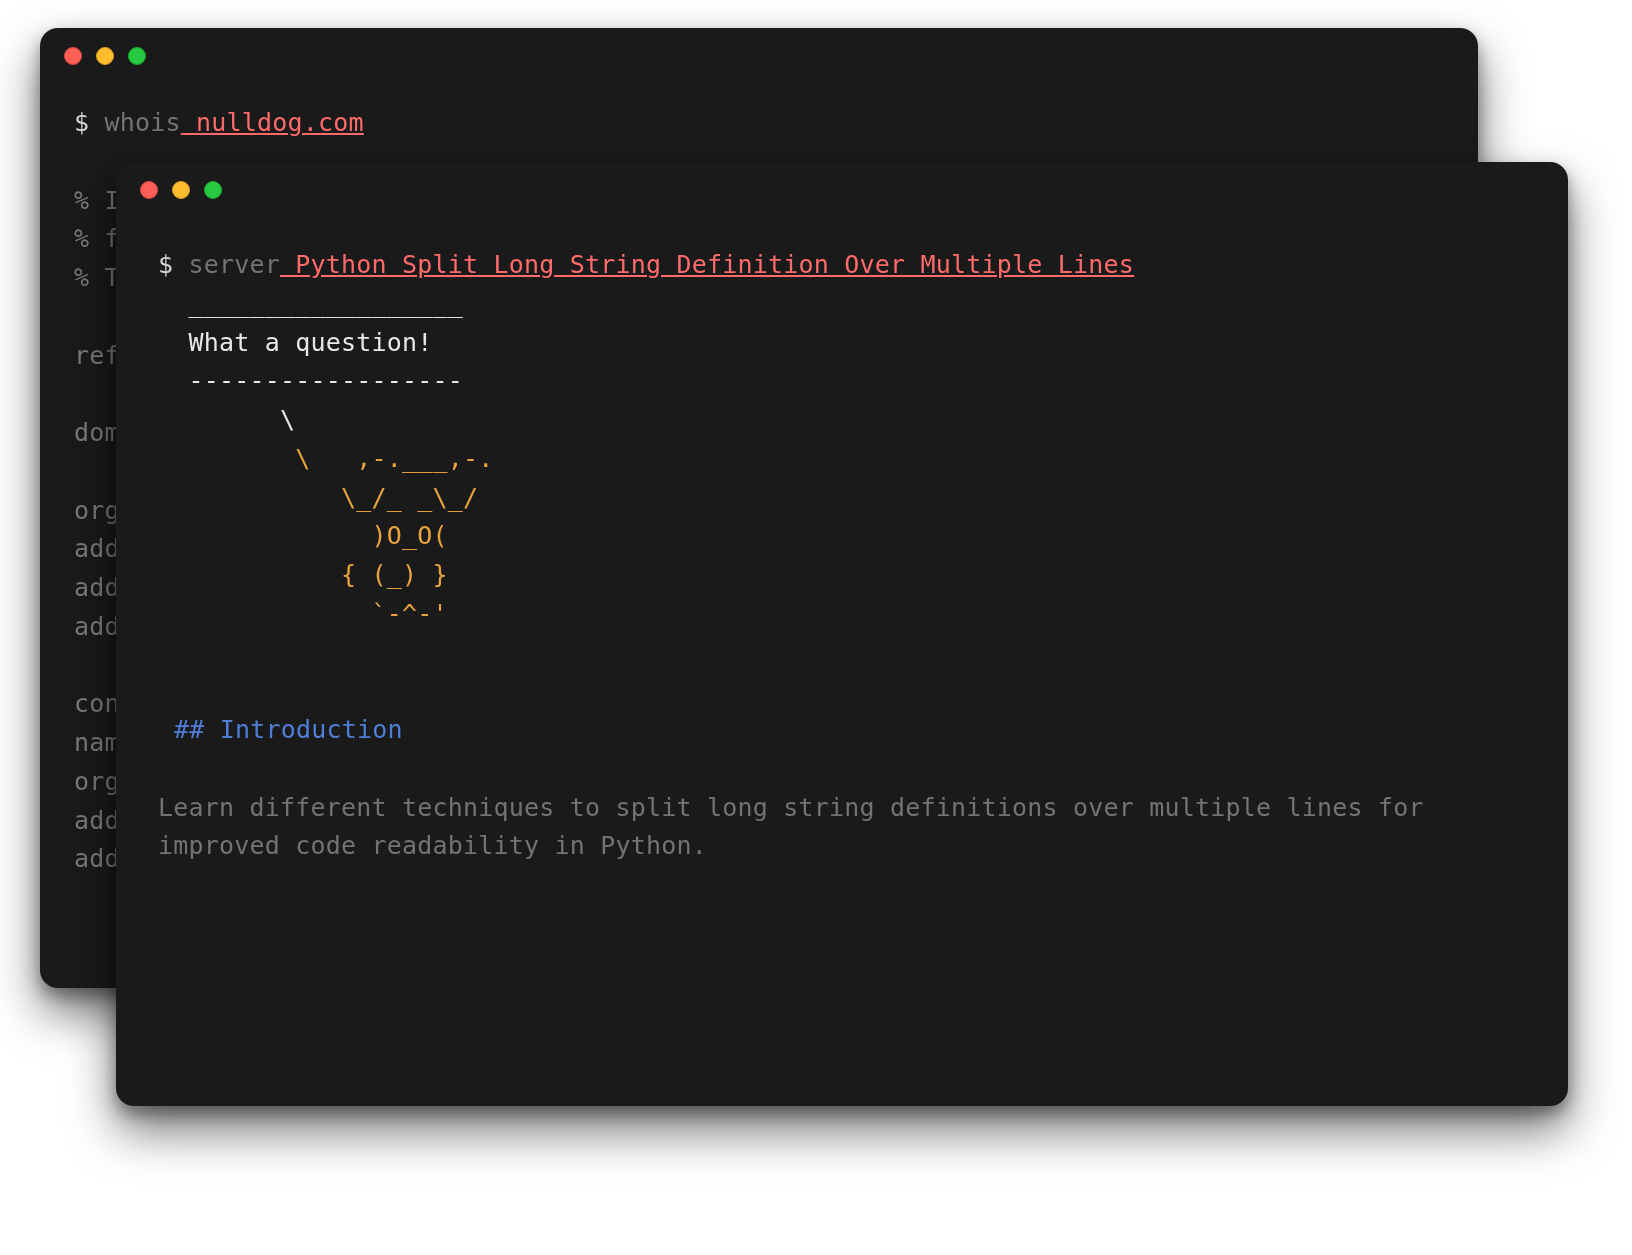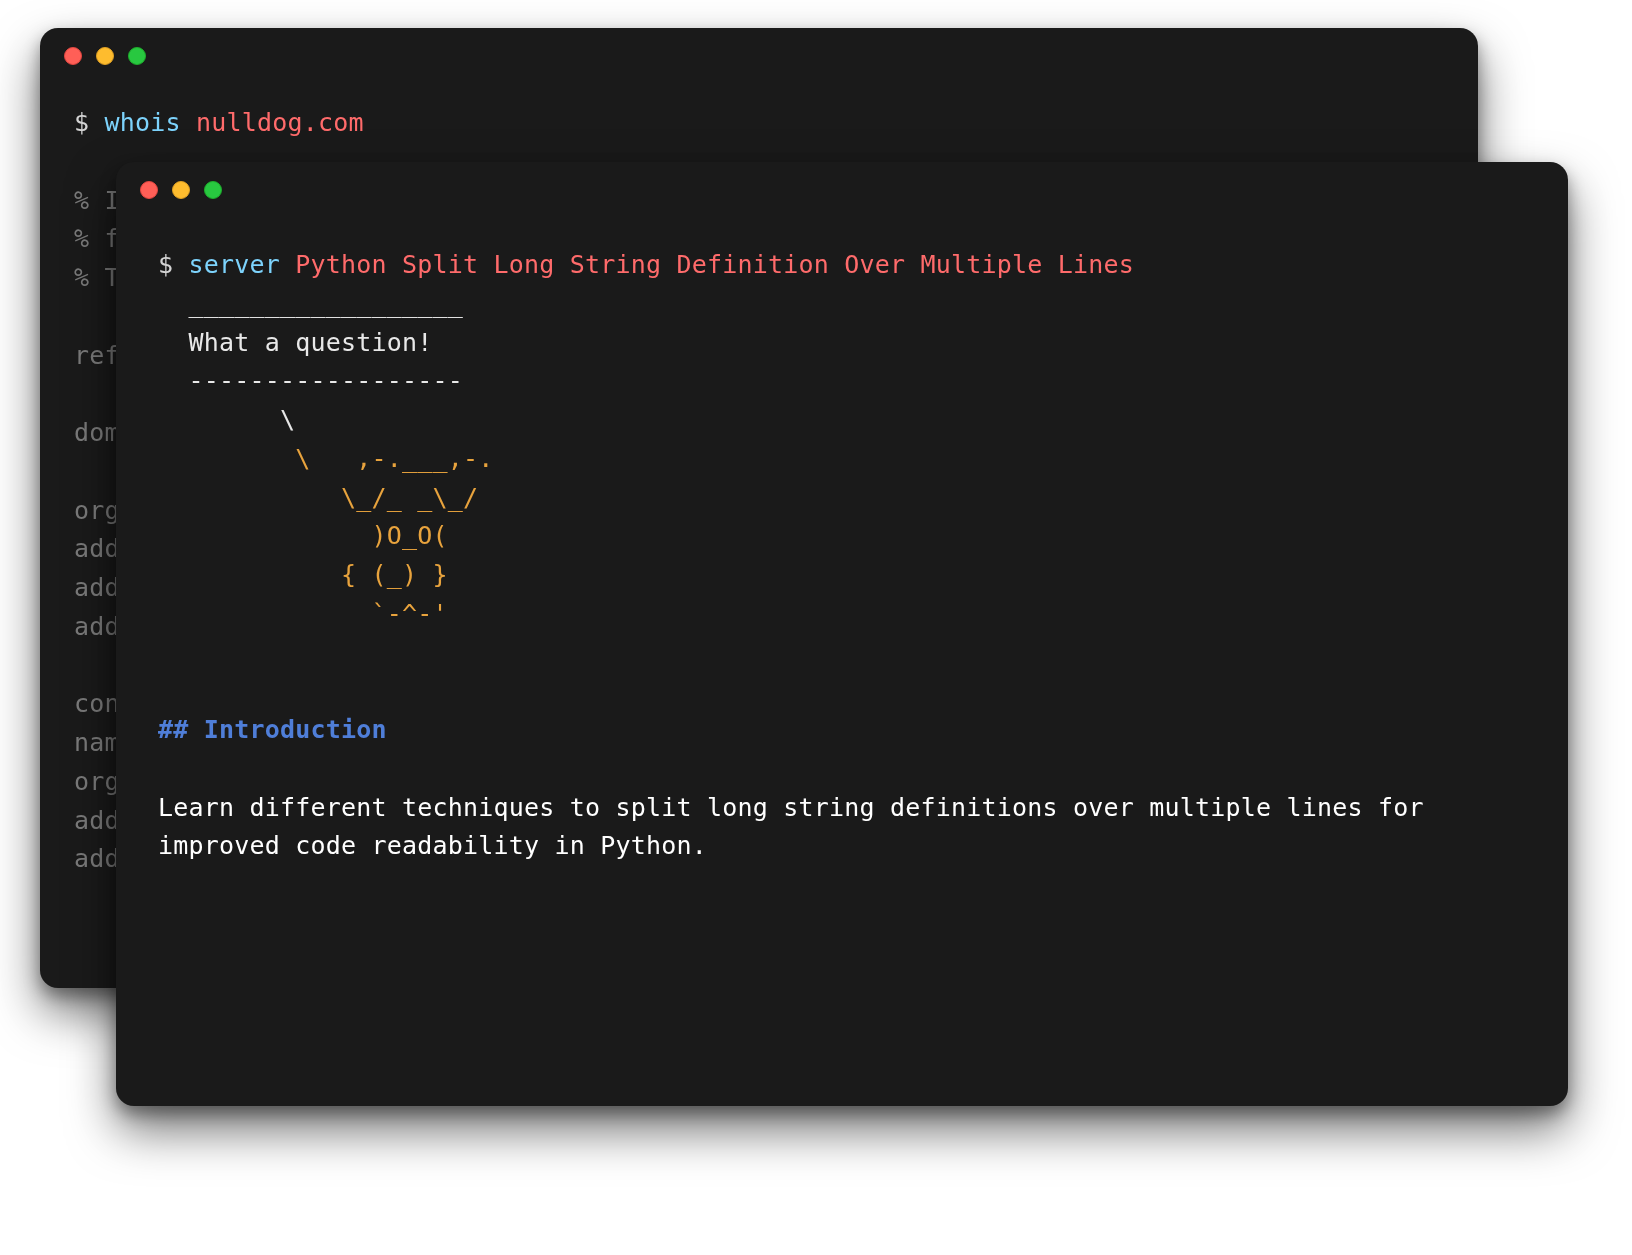--- a/index.html
+++ b/index.html
@@ -51,27 +51,27 @@
   .dot-green  { background: #28c840; border: 1px solid #1dad2b; }
   .content {
     padding: 20px 34px 0 34px;
     font-size: 25px;
     line-height: 1.55;
     white-space: pre;
     color: #d4d4d4;
     letter-spacing: 0.2px;
   }
   .dim  { color: #7a7a7a; }
-  .cmd  { color: #7dd3fc; }
-  .arg  { color: #ff6b6b; }
+  .cmd  { color: #737373; }
+  .arg  { color: #ff6b6b; text-decoration: underline; }
   .prompt { color: #d4d4d4; }
   .ascii-white  { color: #e8e8e8; margin-top: 13px; }
   .ascii-orange { color: #e8a33d; text-align: center; }
-  .heading { color: #4f7ed8; font-weight: 700; }
-  .body    { color: #ffffff; text-align: right; }
+  .heading { color: #4f7ed8; font-weight: 400; margin-left: 16px; }
+  .body    { color: #737373; text-align: right; }
   .front-content {
     padding: 28px 36px 0 42px;
     font-size: 25px;
     line-height: 1.55;
     white-space: pre-wrap;
     color: #d4d4d4;
     letter-spacing: 0.2px;
   }
   .cmd-line {
     white-space: nowrap;

